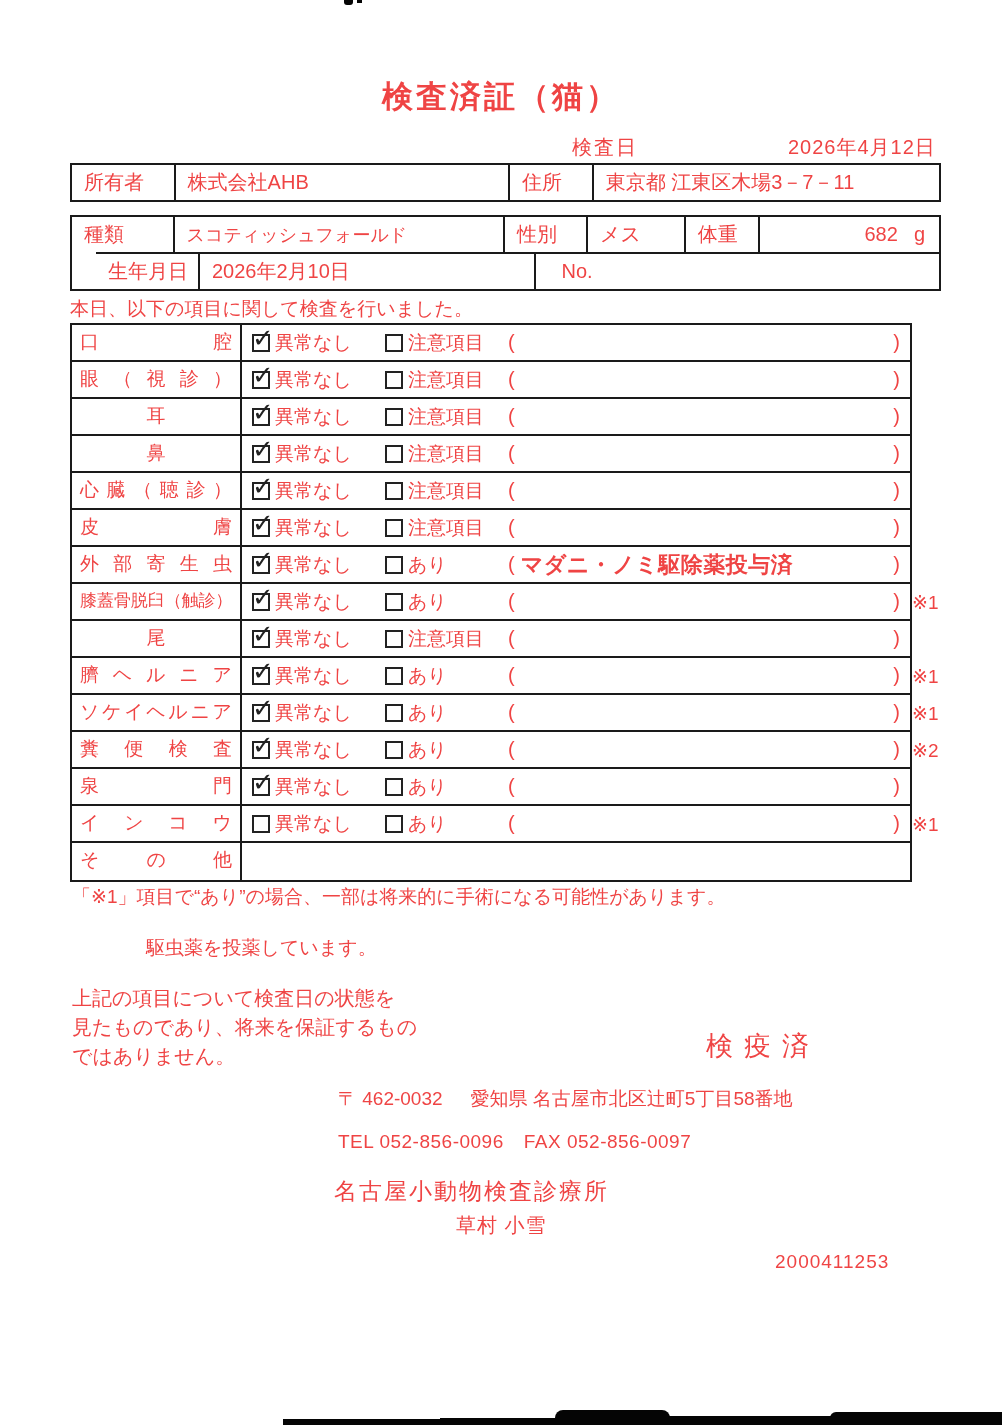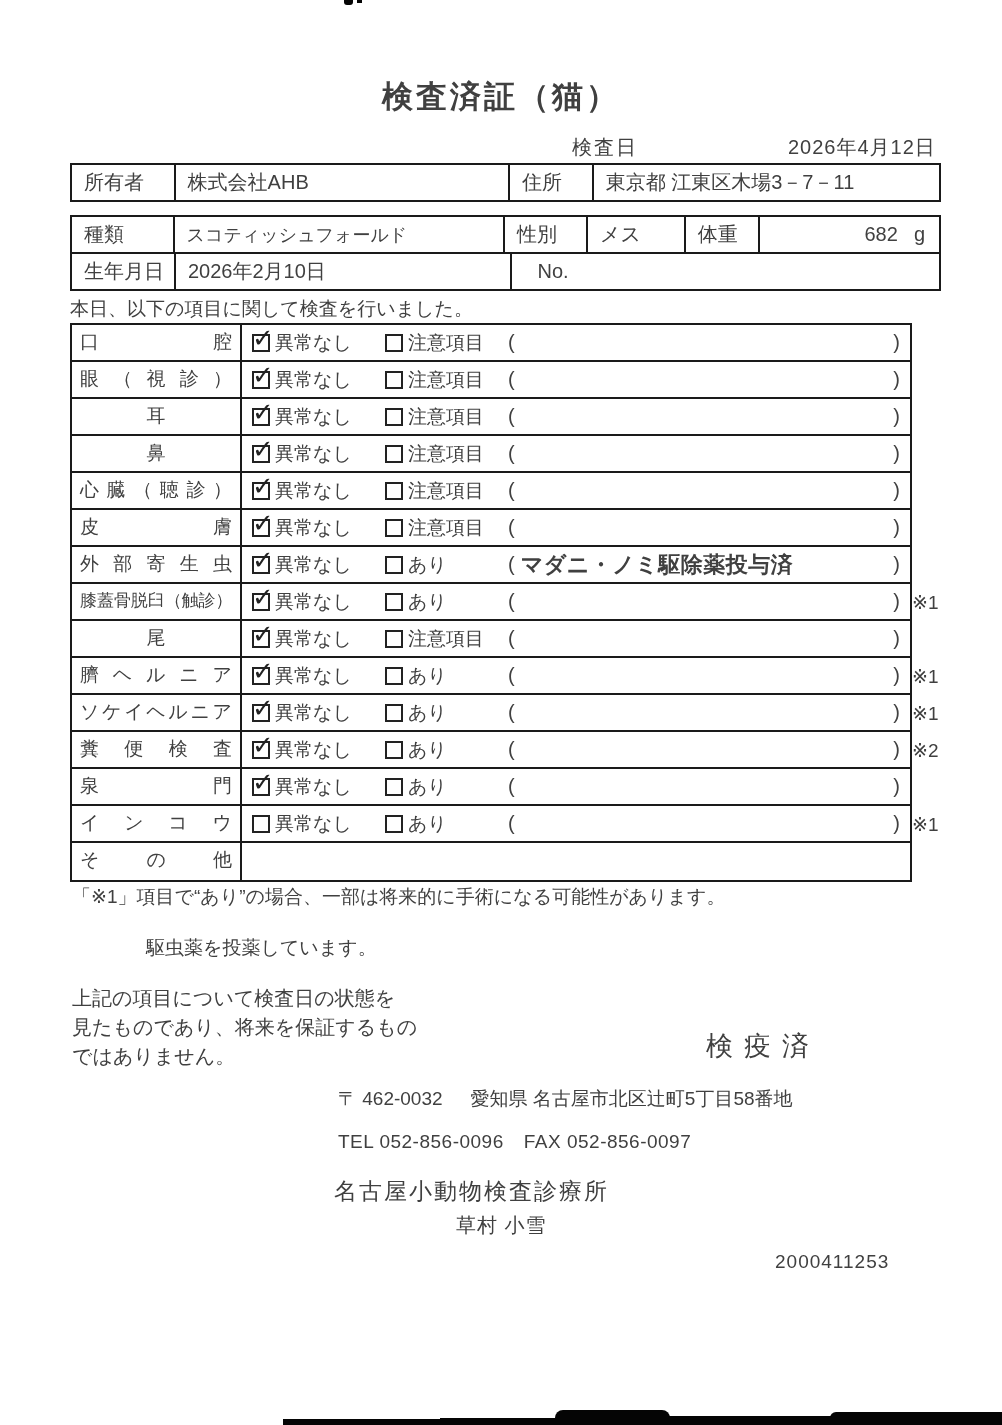--- a/index.html
+++ b/index.html
@@ -1,36 +1,36 @@
 <!DOCTYPE html>
 <html><head>
 <meta charset="utf-8">
 <style>
   html,body { margin:0; padding:0; background:#e8e8e8; }
   .page {
     position:relative; width:1002px; height:1425px; margin:0 auto;
     background:#ffffff; overflow:hidden;
     font-family:"Liberation Sans","DejaVu Sans",sans-serif;
-    color:#404040;
+    color:#ef4444;
   }
   .abs { position:absolute; }
 
   .doc-title {
     top:76px; left:0; width:100%; text-align:center;
     font-size:31px; font-weight:600; letter-spacing:3px;
   }
   .exam-date-label { top:134px; left:572px; font-size:20px; letter-spacing:2px; }
   .exam-date-value { top:134px; left:788px; font-size:20px; letter-spacing:1px; }
 
   
   .info-table { left:70px; width:871px; border:2px solid #1a1a1a; box-sizing:border-box; background:#fff; }
   .owner-table { top:163px; }
   .pet-table   { top:215px; }
   .info-row { display:flex; height:35px; }
-  .info-row + .info-row { border-top:2px solid #1a1a1a; }
+  .info-row + .info-row { border-top:2px solid #1a1a1a;margin-left:24px; }
   .cell {
     display:flex; align-items:center; box-sizing:border-box;
     padding:0 12px; font-size:20px; overflow:hidden; white-space:nowrap;
   }
   .cell + .cell { border-left:2px solid #1a1a1a; }
   .w-label  { width:102px; }
   .w-val1   { width:336px; }
   .w-label2 { width:84px;  }
   .w-val2   { width:349px; }
   .w-sex    { width:99px;  }

